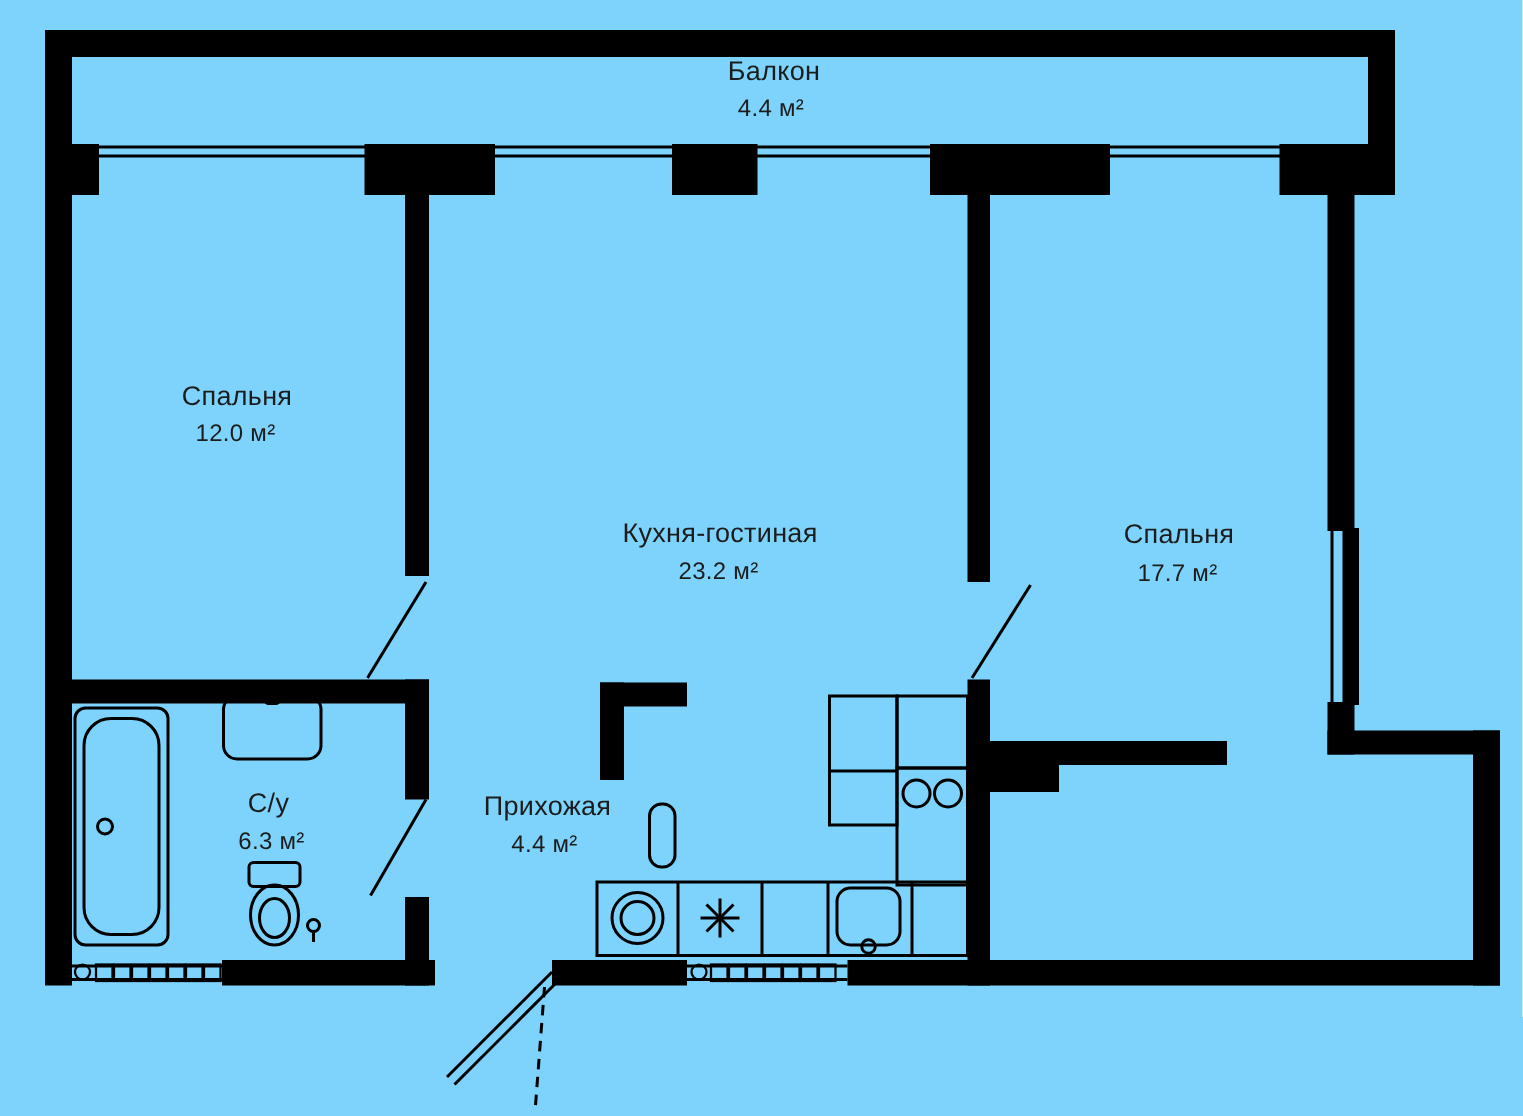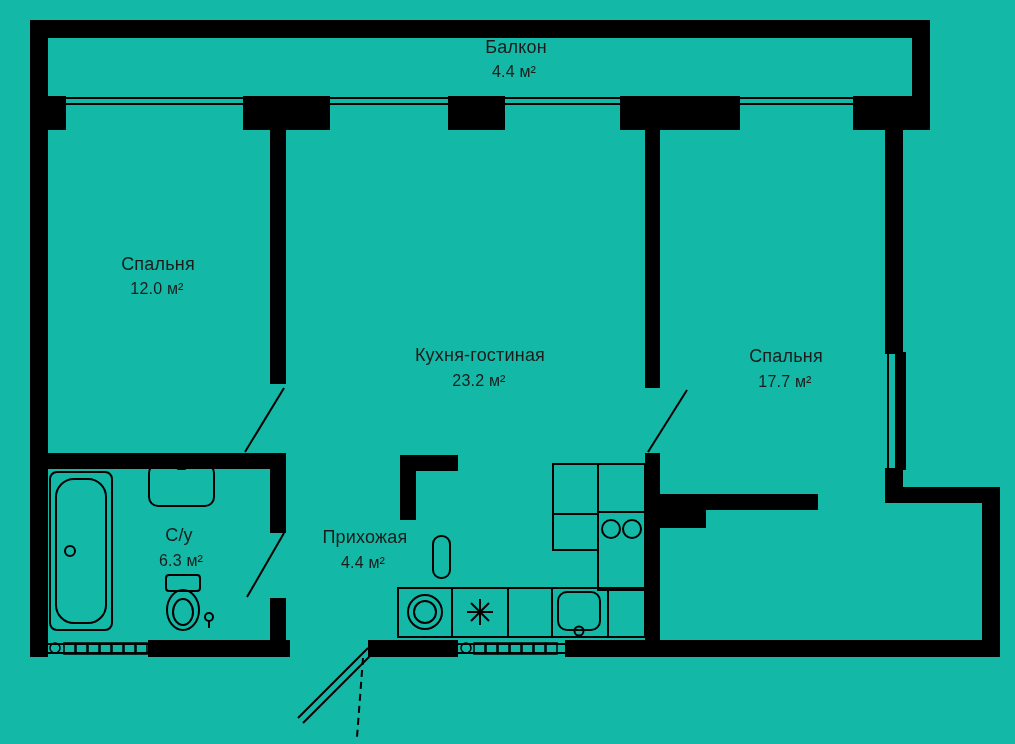--- a/index.html
+++ b/index.html
@@ -4,21 +4,21 @@
 <style>
   html, body {
     margin: 0;
     padding: 0;
     background: #ffffff;
   }
   .plan-wrap {
     position: relative;
     width: 1015px;
     height: 744px;
-    background: #14b8a6;
+    background: #7dd3fc;
     overflow: hidden;
   }
   svg { display: block; }
   text {
     font-family: "Liberation Sans", "DejaVu Sans", sans-serif;
   }
   .room-name { font-size: 18px; letter-spacing: 0.2px; }
   .room-area { font-size: 16px; letter-spacing: 0.2px; }
 </style>
 </head>

